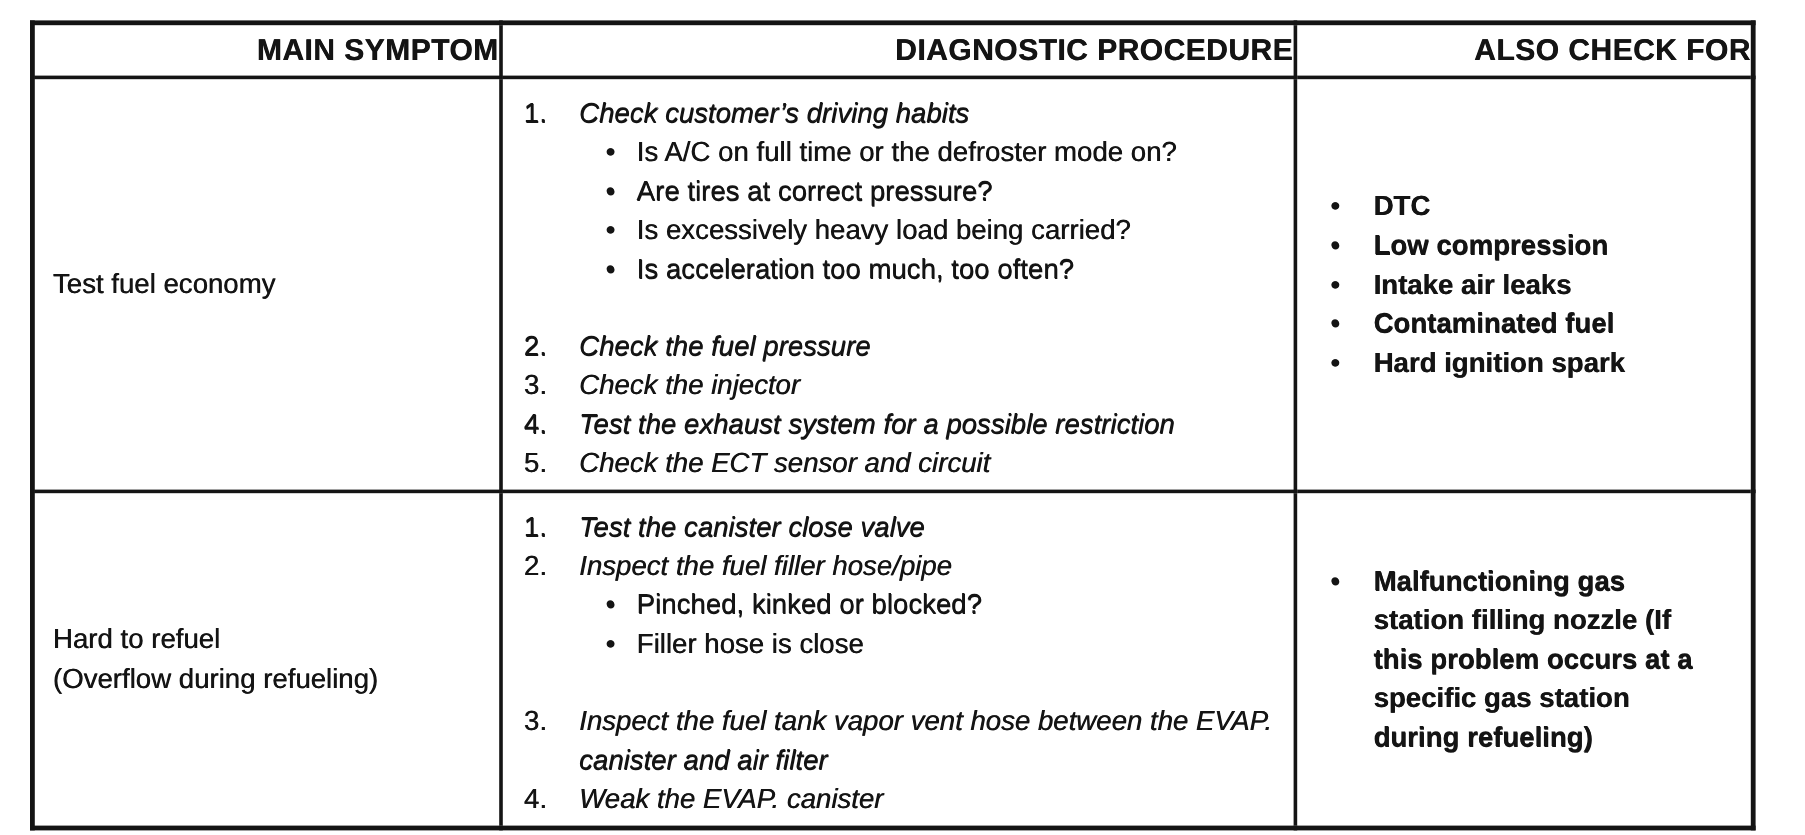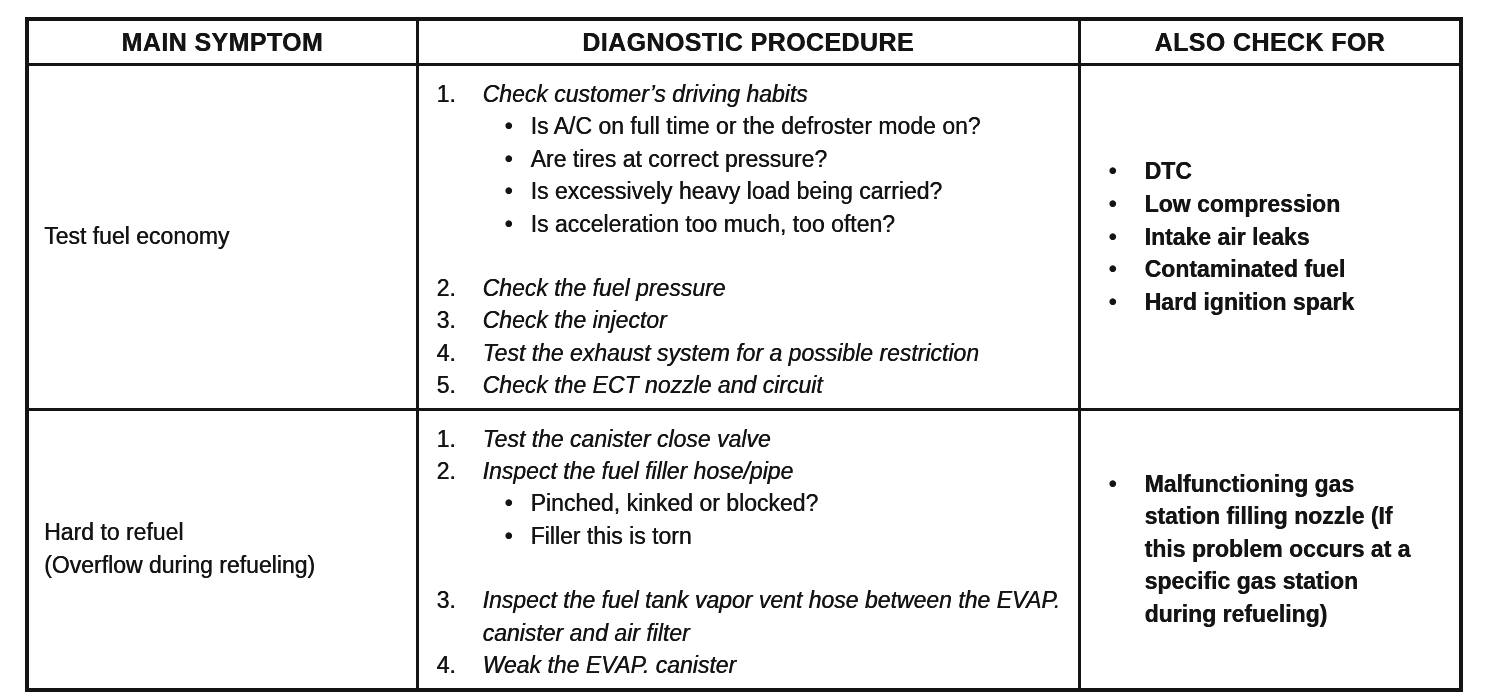--- a/index.html
+++ b/index.html
@@ -33,21 +33,21 @@
   th, td {
     border: 3px solid #141414;
     padding: 0;
     font-size: 23px;
     text-shadow: 0.4px 0.3px 0 currentColor;
   }
   th {
     height: 42px;
     font-size: 25px;
     font-weight: bold;
-    text-align: center;
+    text-align: right;
     vertical-align: middle;
     letter-spacing: 0.4px;
   }
   tr.row-1 { height: 333px; }
   tr.row-2 { height: 274px; }
 
   td.symptom {
     vertical-align: middle;
     padding-left: 15px;
     line-height: 33px;
@@ -125,21 +125,21 @@
           <div class="proc-item">
             <span class="num">3.</span>
             <span class="txt">Check the injector</span>
           </div>
           <div class="proc-item">
             <span class="num">4.</span>
             <span class="txt">Test the exhaust system for a possible restriction</span>
           </div>
           <div class="proc-item">
             <span class="num">5.</span>
-            <span class="txt">Check the ECT nozzle and circuit</span>
+            <span class="txt">Check the ECT sensor and circuit</span>
           </div>
         </td>
         <td class="also">
           <div class="bullet-line">
             <span class="b">•</span>
             <span class="also-txt">DTC</span>
           </div>
           <div class="bullet-line">
             <span class="b">•</span>
             <span class="also-txt">Low compression</span>
@@ -172,21 +172,21 @@
           <div class="proc-item">
             <span class="num">2.</span>
             <span class="txt">Inspect the fuel filler hose/pipe</span>
           </div>
           <div class="bullet-line">
             <span class="b">•</span>
             <span>Pinched, kinked or blocked?</span>
           </div>
           <div class="bullet-line">
             <span class="b">•</span>
-            <span>Filler this is torn</span>
+            <span>Filler hose is close</span>
           </div>
           <div class="proc-item mt-gap">
             <span class="num">3.</span>
             <span class="txt">Inspect the fuel tank vapor vent hose between the EVAP. canister and air filter</span>
           </div>
           <div class="proc-item">
             <span class="num">4.</span>
             <span class="txt">Weak the EVAP. canister</span>
           </div>
         </td>

